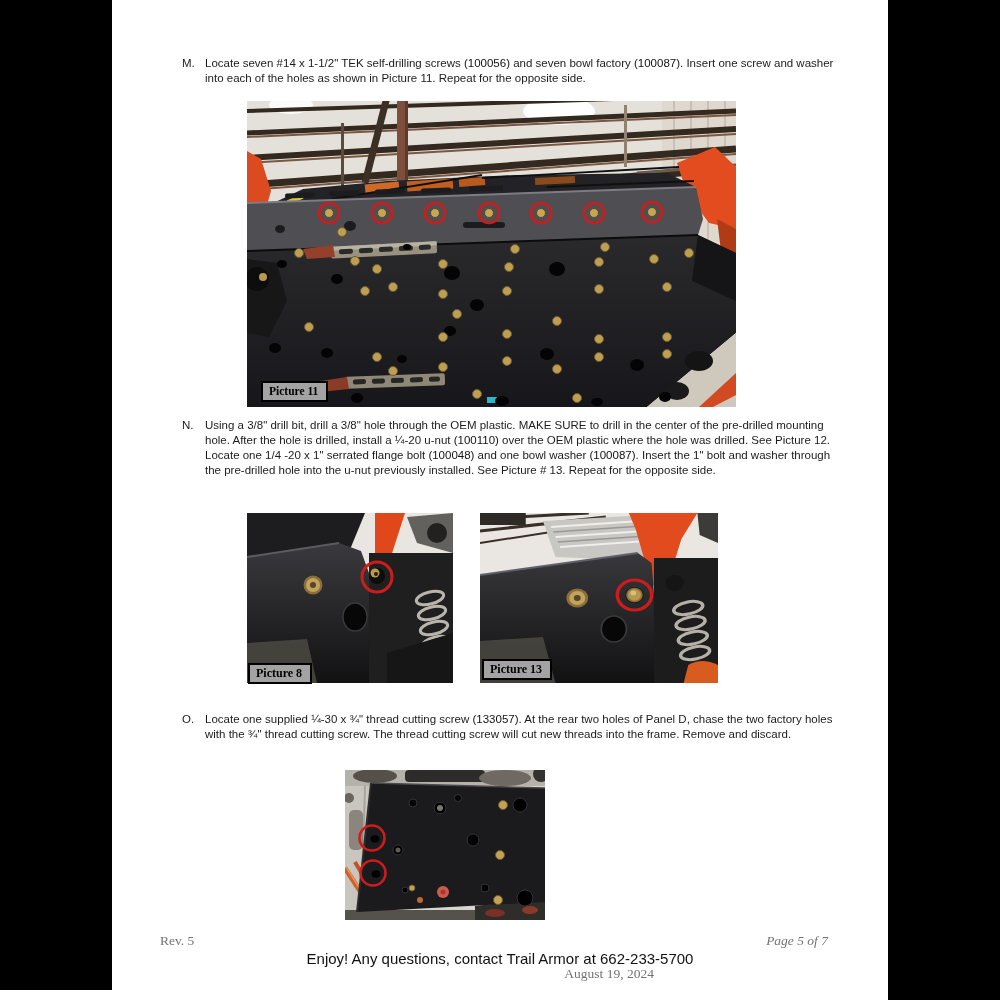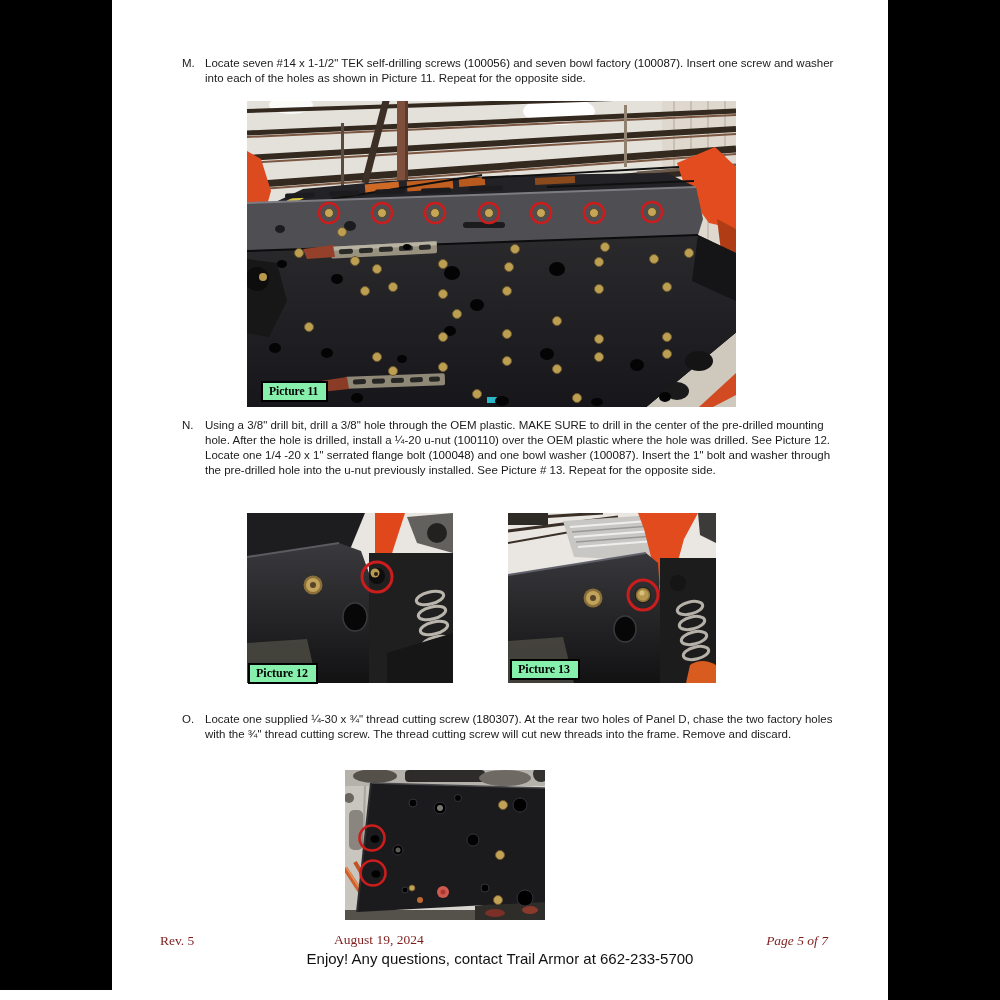--- a/index.html
+++ b/index.html
@@ -13,28 +13,28 @@
   .step{
     position:absolute;left:182px;width:662px;
     font-size:11.5px;line-height:15px;color:#1b1b1b;
     padding-left:23px;box-sizing:border-box;
   }
   .step .step-label{position:absolute;left:0;top:0;}
   .step b{font-weight:normal;color:#111;}
   figure.photo{position:absolute;margin:0;padding:0;}
   figure.photo svg{display:block;width:100%;height:100%;}
   .photo-label{
-    position:absolute;background:#86efac;border:2px solid #000;
+    position:absolute;background:#a3a3a3;border:2px solid #000;
     font-family:"Liberation Serif",serif;font-weight:bold;
     font-size:12px;line-height:14px;padding:1px 8px 2px 6px;color:#000;
     white-space:nowrap;
   }
   .footer-item{
     position:absolute;font-family:"Liberation Serif",serif;
-    font-size:13.5px;color:#7f1d1d;
+    font-size:13.5px;color:#737373;
   }
   .footer-contact{
     position:absolute;font-family:"Liberation Sans",sans-serif;
     font-size:15px;color:#111;text-align:center;
   }
 </style>
 </head>
 <body>
 
 <div class="bar bar-left"></div>
@@ -275,24 +275,24 @@
   </g>
 
   <g>
     <circle cx="130" cy="63" r="8" fill="#0d0d0d"></circle>
     <circle cx="128" cy="60" r="4.5" fill="#b89a50"></circle>
     <circle cx="129" cy="61" r="2" fill="#262015"></circle>
     <circle cx="130" cy="64" r="15" fill="none" stroke="#cc1d1d" stroke-width="3"></circle>
   </g>
   <ellipse cx="108" cy="104" rx="12" ry="14" fill="#070707" stroke="#3a393c" stroke-width="1.5"></ellipse>
 </svg>
-<div class="photo-label" style="left:1px;bottom:-1px;">Picture 12</div>
+<div class="photo-label" style="left:1px;bottom:-1px;">Picture 8</div>
 </figure>
 
-<figure class="photo" style="left:508px;top:513px;width:208px;height:170px;">
+<figure class="photo" style="left:480px;top:513px;width:238px;height:170px;">
 <svg viewBox="0 0 208 170" preserveAspectRatio="none">
   <defs>
     <linearGradient id="panel13" x1="0" y1="0" x2="0" y2="1">
       <stop offset="0" stop-color="#38373b"></stop>
           <stop offset="1" stop-color="#121213"></stop>
     </linearGradient>
   </defs>
   <rect width="208" height="170" fill="#eae7e2"></rect>
   <g stroke="#3a2f26">
     <line x1="0" y1="6" x2="95" y2="0" stroke-width="3"></line>
@@ -342,21 +342,21 @@
     <circle cx="134" cy="80" r="2.5" fill="#d9c07a"></circle>
     <circle cx="135" cy="82" r="15" fill="none" stroke="#cc1d1d" stroke-width="3"></circle>
   </g>
   <ellipse cx="117" cy="116" rx="11" ry="13" fill="#070707" stroke="#3a393c" stroke-width="1.5"></ellipse>
 </svg>
 <div class="photo-label" style="left:2px;bottom:3px;">Picture 13</div>
 </figure>
 
 <div class="step" style="top:712px;">
   <span class="step-label">O.</span>
-  <span><span>Locate one supplied ¼-30 x ¾" thread cutting screw </span><b>(180307)</b><span>. At the rear two holes of Panel D, chase the two factory holes with the ¾" thread cutting screw. The thread cutting screw will cut new threads into the frame. Remove and discard.</span></span>
+  <span><span>Locate one supplied ¼-30 x ¾" thread cutting screw </span><b>(133057)</b><span>. At the rear two holes of Panel D, chase the two factory holes with the ¾" thread cutting screw. The thread cutting screw will cut new threads into the frame. Remove and discard.</span></span>
 </div>
 
 <figure class="photo" style="left:345px;top:770px;width:200px;height:150px;">
 <svg viewBox="0 0 200 150" preserveAspectRatio="none">
   <rect width="200" height="150" fill="#d8d5d0"></rect>
 
   <rect x="0" y="0" width="200" height="16" fill="#b5b1ab"></rect>
   <ellipse cx="30" cy="6" rx="22" ry="7" fill="#55504a"></ellipse>
   <rect x="60" y="0" width="80" height="12" rx="4" fill="#2e2c2a"></rect>
   <ellipse cx="160" cy="8" rx="26" ry="8" fill="#6e6962"></ellipse>
@@ -411,15 +411,15 @@
   <g>
     <ellipse cx="30" cy="69" rx="4.5" ry="3.8" fill="#000"></ellipse>
     <ellipse cx="31" cy="104" rx="4.5" ry="3.8" fill="#000"></ellipse>
     <circle cx="27" cy="68" r="12.5" fill="none" stroke="#cc1d1d" stroke-width="2.6"></circle>
     <circle cx="28" cy="103" r="12.5" fill="none" stroke="#cc1d1d" stroke-width="2.6"></circle>
   </g>
 </svg>
 </figure>
 
 <div class="footer-item" style="left:160px;top:933px;">Rev. 5</div>
-<div class="footer-item" style="left:334px;top:932px;width:320px;text-align:left;">August 19, 2024</div>
+<div class="footer-item" style="left:334px;top:966px;width:320px;text-align:right;">August 19, 2024</div>
 <div class="footer-item" style="left:700px;top:933px;width:128px;text-align:right;font-style:italic;">Page 5 of 7</div>
 <div class="footer-contact" style="left:190px;top:950px;width:620px;">Enjoy!  Any questions, contact Trail Armor at 662-233-5700</div>
 
 </body></html>

